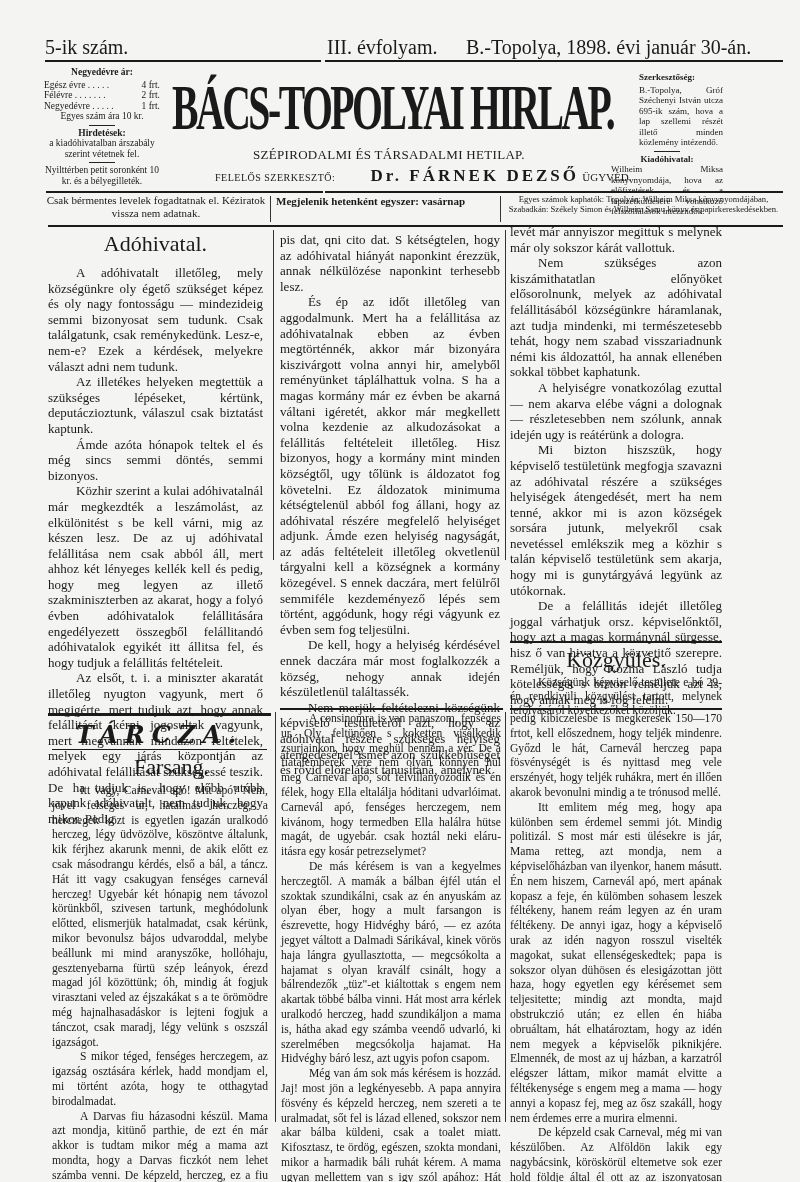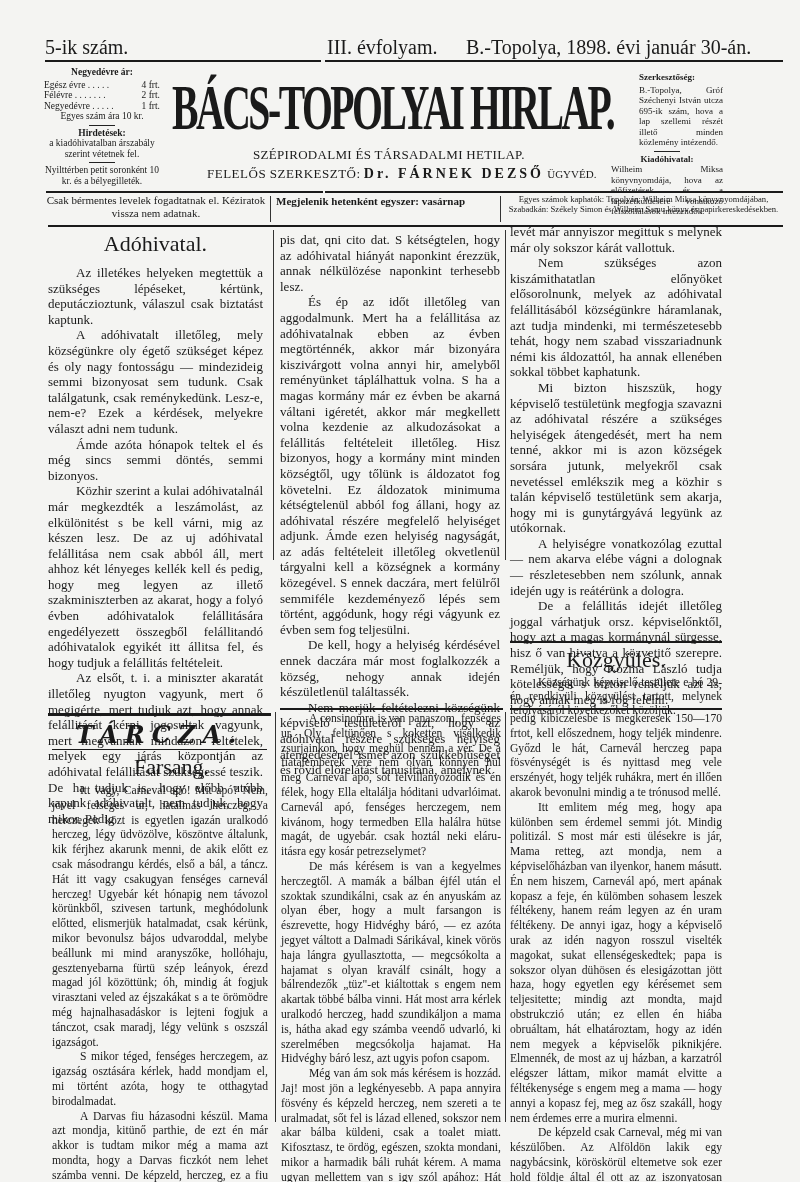--- a/index.html
+++ b/index.html
@@ -49,22 +49,22 @@
   <div style="width:26px;height:1px;background:#222;margin:3px auto 2px;"></div>
   <div><b>Hirdetések:</b></div>
   <div>a kiadóhivatalban árszabály szerint vétetnek fel.</div>
   <div style="width:26px;height:1px;background:#222;margin:3px auto 2px;"></div>
   <div>Nyilttérben petit soronként 10 kr. és a bélyegilleték.</div>
 </div>
 
 <div class="abs masthead" style="left:172px;top:76px;">BÁCS-TOPOLYAI HIRLAP.</div>
 <div class="abs" style="left:253px;top:147px;font-size:13px;letter-spacing:0.3px;">SZÉPIRODALMI ÉS TÁRSADALMI HETILAP.</div>
 <div class="abs" style="left:207px;top:166px;font-size:13px;white-space:nowrap;">
-  <span style="font-size:13px;letter-spacing:0.5px;">FELELŐS SZERKESZTŐ:</span>
-  <b style="font-size:14px;letter-spacing:3px;">Dr. FÁRNEK DEZSŐ</b>
+  <span style="font-size:10px;letter-spacing:0.5px;margin-left:8px;">FELELŐS SZERKESZTŐ:</span>
+  <b style="font-size:17px;letter-spacing:3px;margin-left:32px;">Dr. FÁRNEK DEZSŐ</b>
   <span style="font-size:11px;">ÜGYVÉD.</span>
 </div>
 
 <div class="abs small" style="left:611px;top:72px;width:112px;font-size:9px;">
   <div style="margin-bottom:2px;"><b>Szerkesztőség:</b></div>
   <div style="text-align:justify;padding-left:28px;">B.-Topolya, Gróf Széchenyi István utcza 695-ik szám, hova a lap szellemi részét illető minden közlemény intézendő.</div>
   <div style="width:26px;height:1px;background:#222;margin:3px auto 2px;"></div>
   <div><b>Kiadóhivatal:</b></div>
   <div style="text-align:justify;">Wilheim Miksa könyvnyomdája, hova az előfizetések és a lapszétküldésére vonatkozó felszóllalások intézendők.</div>
 </div>
@@ -73,39 +73,39 @@
 <div class="rule" style="left:325px;top:191px;width:458px;height:2px;"></div>
 <div class="abs" style="left:46px;top:194px;width:220px;font-size:11px;line-height:13px;text-align:center;">Csak bérmentes levelek fogadtatnak el. Kéziratok vissza nem adatnak.</div>
 <div class="vline" style="left:270px;top:196px;height:26px;"></div>
 <div class="abs" style="left:276px;top:194px;width:222px;font-size:11px;line-height:14px;text-align:left;font-weight:bold;">Megjelenik hetenként egyszer: vasárnap</div>
 <div class="vline" style="left:500px;top:196px;height:26px;"></div>
 <div class="abs" style="left:505px;top:195px;width:277px;font-size:8.6px;line-height:9.6px;text-align:center;">Egyes számok kaphatók: Topolyán: Wilheim Miksa könyvnyomdájában, Szabadkán: Székely Simon és Wilheim Samu könyv és papirkereskedésekben.</div>
 <div class="rule" style="left:48px;top:225px;width:735px;height:2px;"></div>
 
 <div class="section-title" style="left:48px;top:232px;width:215px;">Adóhivatal.</div>
 <div class="col" style="left:48px;top:265px;width:215px;">
+  <p>A adóhivatalt illetőleg, mely községünkre oly égető szükséget képez és oly nagy fontosságu — mindezideig semmi bizonyosat sem tudunk. Csak találgatunk, csak reménykedünk. Lesz-e, nem-e? Ezek a kérdések, melyekre választ adni nem tudunk.</p>
   <p>Az illetékes helyeken megtettük a szükséges lépéseket, kértünk, deputáczioztunk, válaszul csak biztatást kaptunk.</p>
-  <p>A adóhivatalt illetőleg, mely községünkre oly égető szükséget képez és oly nagy fontosságu — mindezideig semmi bizonyosat sem tudunk. Csak találgatunk, csak reménykedünk. Lesz-e, nem-e? Ezek a kérdések, melyekre választ adni nem tudunk.</p>
   <p>Ámde azóta hónapok teltek el és még sincs semmi döntés, semmi bizonyos.</p>
   <p>Közhir szerint a kulai adóhivatalnál már megkezdték a leszámolást, az elkülönitést s be kell várni, mig az készen lesz. De az uj adóhivatal felállitása nem csak abból áll, mert ahhoz két lényeges kellék kell és pedig, hogy meg legyen az illető szakminiszterben az akarat, hogy a folyó évben adóhivatalok felállitására engedélyezett összegből felállitandó adóhivatalok egyikét itt állitsa fel, és hogy tudjuk a felállitás feltételeit.</p>
   <p>Az elsőt, t. i. a miniszter akaratát illetőleg nyugton vagyunk, mert ő megigérte, mert tudjuk azt, hogy annak felállitását kérni jogosultak vagyunk, mert megvannak mindazon feltételek, melyek egy járás központján az adóhivatal felállitását szükségessé teszik. De ha tudjuk is, hogy előbb utóbb kapunk adóhivatalt, nem tudjuk, hogy mikor. Pedig</p>
 </div>
 <div class="vline" style="left:273px;top:230px;height:330px;"></div>
 <div class="col" style="left:280px;top:232px;width:220px;">
   <p class="noindent">pis dat, qni cito dat. S kétségtelen, hogy az adóhivatal hiányát naponkint érezzük, annak nélkülözése naponkint terhesebb lesz.</p>
   <p>És ép az időt illetőleg van aggodalmunk. Mert ha a felállitása az adóhivatalnak ebben az évben megtörténnék, akkor már bizonyára kiszivárgott volna annyi hir, amelyből reményünket táplálhattuk volna. S ha a magas kormány már ez évben be akarná váltani igéretét, akkor már megkellett volna kezdenie az alkudozásokat a felállitás feltételeit illetőleg. Hisz bizonyos, hogy a kormány mint minden községtől, ugy tőlünk is áldozatot fog követelni. Ez áldozatok minimuma kétségtelenül abból fog állani, hogy az adóhivatal részére megfelelő helyiséget adjunk. Ámde ezen helyiség nagyságát, az adás feltételeit illetőleg okvetlenül tárgyalni kell a községnek a kormány közegével. S ennek daczára, mert felülről semmiféle kezdeményező lépés sem történt, aggódunk, hogy régi vágyunk ez évben sem fog teljesülni.</p>
   <p>De kell, hogy a helyiség kérdésével ennek daczára már most foglalkozzék a község, nehogy annak idején készületlenül találtassék.</p>
   <p>Nem merjük feltételezni községünk képviselő testületéről azt, hogy az adóhivatal részére szükséges helyiség átengedésénél ismét azon szűkkeblűséget és rövid előrelátást tanusitaná, amelynek</p>
 </div>
 <div class="vline" style="left:505px;top:230px;height:330px;"></div>
 <div class="col" style="left:510px;top:224px;width:212px;">
   <p class="noindent">levét már annyiszor megittuk s melynek már oly sokszor kárát vallottuk.</p>
   <p>Nem szükséges azon kiszámithatatlan előnyöket elősorolnunk, melyek az adóhivatal felállitásából községünkre háramlanak, azt tudja mindenki, mi természetesebb tehát, hogy nem szabad visszariadnunk némi kis áldozattól, ha annak ellenében sokkal többet kaphatunk.</p>
+  <p>A helyiségre vonatkozólag ezuttal — nem akarva elébe vágni a dolognak — részletesebben nem szólunk, annak idején ugy is reátérünk a dologra.</p>
   <p>Mi bizton hiszszük, hogy képviselő testületünk megfogja szavazni az adóhivatal részére a szükséges helyiségek átengedését, mert ha nem tenné, akkor mi is azon községek sorsára jutunk, melyekről csak nevetéssel emlékszik meg a közhir s talán képviselő testületünk sem akarja, hogy mi is gunytárgyává legyünk az utókornak.</p>
-  <p>A helyiségre vonatkozólag ezuttal — nem akarva elébe vágni a dolognak — részletesebben nem szólunk, annak idején ugy is reátérünk a dologra.</p>
   <p>De a felállitás idejét illetőleg joggal várhatjuk orsz. képviselőnktől, hogy azt a magas kormánynál sürgesse, hisz ő van hivatva a közvetitő szerepre. Reméljük, hogy Kozma László tudja kötelességét s bizton reméljük azt is, hogy annak meg is fog felelni.</p>
 </div>
 
 <div class="rule" style="left:510px;top:641px;width:212px;height:2px;"></div>
 <div class="section-title" style="left:510px;top:648px;width:212px;">Közgyülés.</div>
 <div class="col" style="left:510px;top:676px;width:212px;font-size:11.6px;line-height:14px;">
   <p>Községünk képviselő testülete e hó 29-én rendkivüli közgyülést tartott, melynek lefolyásáról következőket közöljük.</p>
 </div>
 
 <div class="rule" style="left:48px;top:713px;width:223px;height:3px;"></div>

